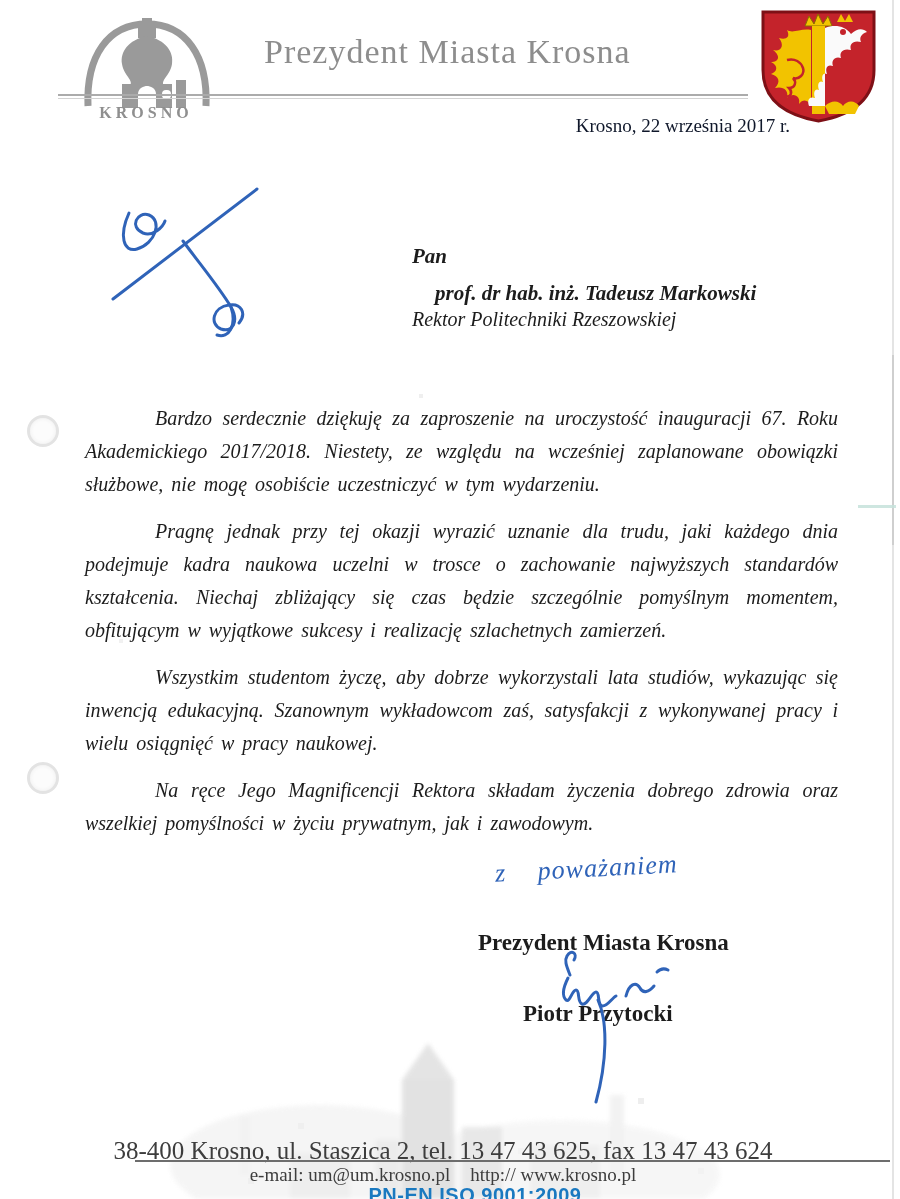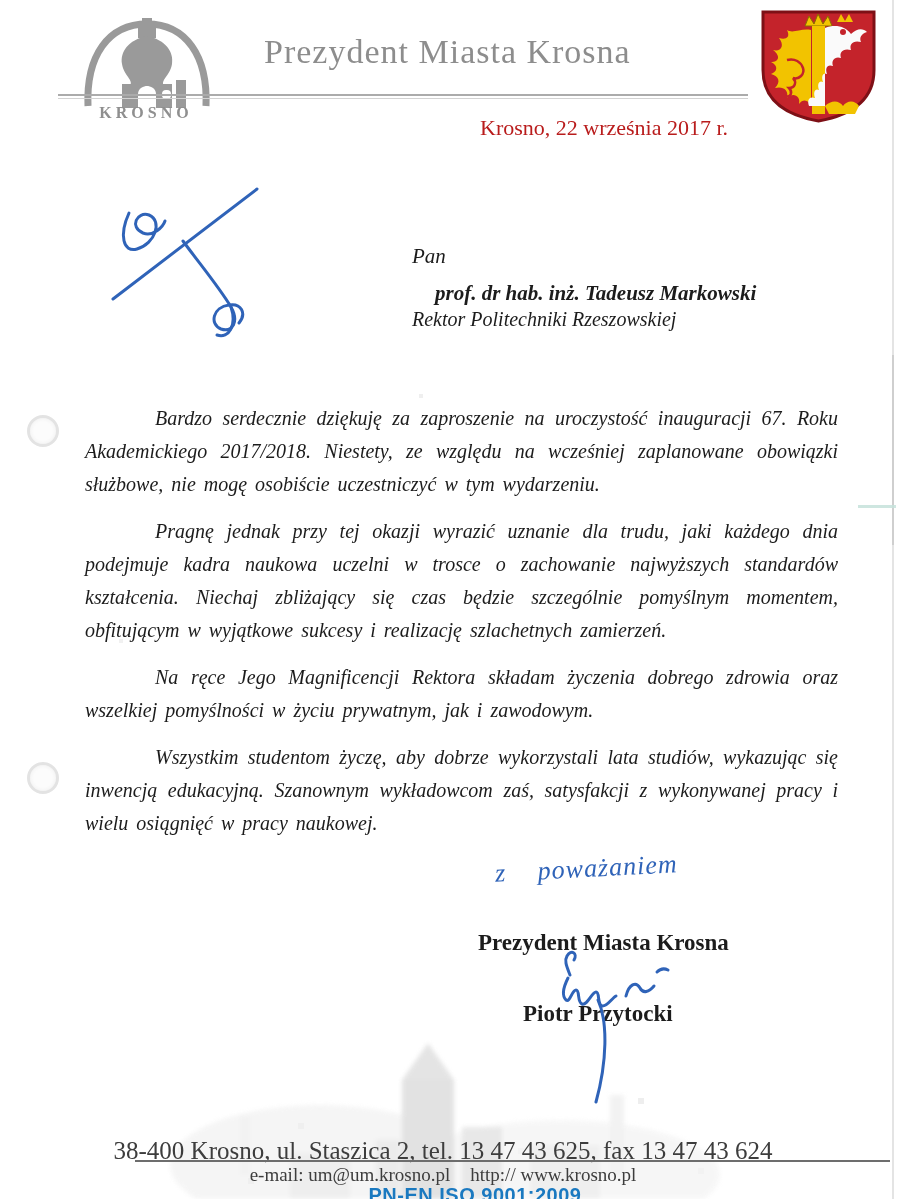--- a/index.html
+++ b/index.html
@@ -23,30 +23,30 @@
     420px 395px 0 1px #efefef, 120px 640px 0 1px #f1f1f1;}
   
   .logo-svg{left:78px;top:16px;width:138px;height:92px;}
   .logo-caption{left:86px;top:104px;width:120px;text-align:center;
     font-size:16px;font-weight:bold;letter-spacing:4px;color:#8f8f8f;}
   .rule1{left:58px;top:94px;width:690px;height:2px;background:#ababab;}
   .rule2{left:58px;top:98px;width:690px;height:1px;background:#d2d2d2;}
   .page-title{left:264px;top:33px;width:380px;font-size:34px;color:#8d8d8d;
     letter-spacing:1px;white-space:nowrap;}
   .coa-svg{left:757px;top:8px;width:123px;height:116px;}
-  .date-line{left:480px;top:115px;width:310px;text-align:left;font-size:22px;color:#b91c1c;}
+  .date-line{left:480px;top:115px;width:310px;text-align:right;font-size:19px;color:#0f172a;}
   
   .ink{stroke:#2f63b8;stroke-width:3;fill:none;stroke-linecap:round;stroke-linejoin:round;}
   .paraph-svg{left:95px;top:175px;width:180px;height:165px;}
   .closing-hand{left:495px;top:854px;font-size:26px;font-style:italic;color:#2f63b8;
     word-spacing:24px;transform:rotate(-3deg);letter-spacing:1px;white-space:nowrap;}
   .sig-svg{left:550px;top:950px;width:130px;height:165px;z-index:5;}
   
   .recip{font-style:italic;white-space:nowrap;}
-  .r-pan{left:412px;top:244px;font-size:21px;font-weight:normal;text-align:right;}
+  .r-pan{left:412px;top:244px;font-size:21px;font-weight:bold;text-align:right;}
   .r-name{left:435px;top:281px;font-size:21px;font-weight:bold;}
   .r-t1{left:412px;top:308px;font-size:20px;}
   .r-t2{left:412px;top:334px;font-size:20px;}
   
   .letter-body{left:85px;top:402px;width:753px;}
   .letter-body p{margin:0 0 14px 0;font-size:20px;line-height:33px;font-style:italic;
     text-align:justify;text-indent:70px;word-spacing:3px;color:#1c1c1c;}
   
   .signer-title{left:478px;top:930px;font-size:23px;font-weight:bold;white-space:nowrap;}
   .signer-name{left:523px;top:1001px;font-size:23px;font-weight:bold;white-space:nowrap;z-index:4;}
@@ -120,22 +120,22 @@
     <path class="ink" d="M136,132 C142,150 134,164 122,160"></path>
   </svg>
 
   <div class="abs recip r-pan">Pan</div>
   <div class="abs recip r-t1">Rektor Politechniki Rzeszowskiej</div>
   <div class="abs recip r-name">prof. dr hab. inż. Tadeusz Markowski</div>
 
   <div class="abs letter-body">
     <p>Bardzo serdecznie dziękuję za zaproszenie na uroczystość inauguracji 67. Roku Akademickiego 2017/2018. Niestety, ze względu na wcześniej zaplanowane obowiązki służbowe, nie mogę osobiście uczestniczyć w tym wydarzeniu.</p>
     <p>Pragnę jednak przy tej okazji wyrazić uznanie dla trudu, jaki każdego dnia podejmuje kadra naukowa uczelni w trosce o zachowanie najwyższych standardów kształcenia. Niechaj zbliżający się czas będzie szczególnie pomyślnym momentem, obfitującym w wyjątkowe sukcesy i realizację szlachetnych zamierzeń.</p>
+    <p>Wszystkim studentom życzę, aby dobrze wykorzystali lata studiów, wykazując się inwencją edukacyjną. Szanownym wykładowcom zaś, satysfakcji z wykonywanej pracy i wielu osiągnięć w pracy naukowej.</p>
     <p>Na ręce Jego Magnificencji Rektora składam życzenia dobrego zdrowia oraz wszelkiej pomyślności w życiu prywatnym, jak i zawodowym.</p>
-    <p>Wszystkim studentom życzę, aby dobrze wykorzystali lata studiów, wykazując się inwencją edukacyjną. Szanownym wykładowcom zaś, satysfakcji z wykonywanej pracy i wielu osiągnięć w pracy naukowej.</p>
   </div>
 
   <div class="abs closing-hand">z poważaniem</div>
   <div class="abs signer-title">Prezydent Miasta Krosna</div>
   <svg class="abs sig-svg" viewBox="0 0 130 165">
     <path class="ink" d="M24,10 C28,3 21,-1 17,6 C14,11 17,17 20,25"></path>
     <path class="ink" d="M18,28 C13,38 12,46 16,50 C20,53 22,40 26,40 C30,40 27,52 32,54 C37,56 42,42 46,42 C50,42 47,54 52,56 C57,57 62,48 66,46"></path>
     <path class="ink" d="M48,50 C58,72 57,112 46,152"></path>
     <path class="ink" d="M76,46 C79,34 86,31 90,38 C93,44 99,42 104,36"></path>
     <path class="ink" d="M107,22 Q112,17 118,20"></path>

